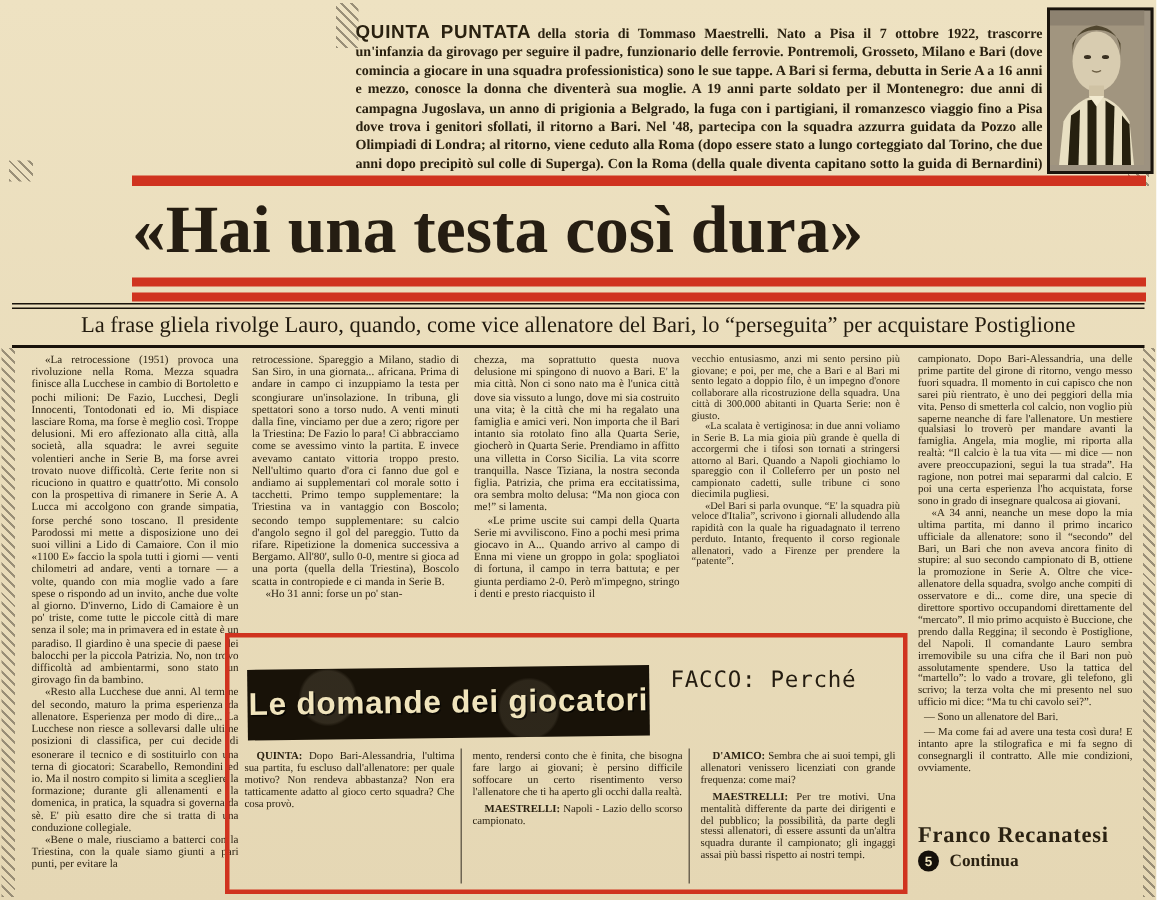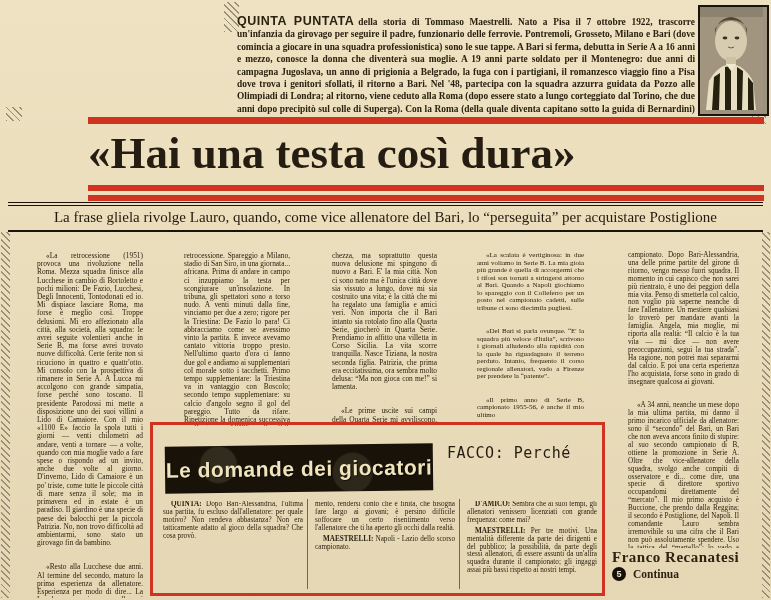--- a/index.html
+++ b/index.html
@@ -30,21 +30,21 @@
   
   .rule-red{position:absolute;left:88px;width:676px;background:#d0331f;}
   .headline{position:absolute;left:88px;top:125px;width:676px;text-align:left;
         font-weight:bold;font-size:45px;line-height:56px;color:#251d12;}
   .subhead{position:absolute;left:8px;top:202px;width:755px;
         border-top:4px double #19130b;border-bottom:2px solid #19130b;
         padding:3px 0 4px;text-align:center;font-size:15px;color:#221a0e;}
 
   
   .col{position:absolute;top:236px;text-align:justify;font-size:7.4px;line-height:8.2px;color:#2b2212;overflow:hidden;}
-  .col p{margin:16px;text-indent:9px;}
+  .col p{margin:0;text-indent:9px;}
   .col p.cont{text-indent:0;}
   .col p.dlg{text-indent:4px;margin-top:2px;}
   #col1{left:21px;width:138px;height:362px;}
   #col2{left:168px;width:138px;height:190px;}
   #col3{left:316px;width:137px;height:188px;}
   #col4{left:461px;width:139px;height:190px;font-size:7px;line-height:7.5px;}
   #col5{left:612px;width:143px;height:362px;overflow:visible;}
   #col5 .col-text{height:312px;overflow:hidden;font-size:7.2px;line-height:7.9px;}
   .byline{margin-top:5px;font-weight:bold;font-size:15px;letter-spacing:.5px;}
   .continua{margin-top:6px;display:flex;align-items:center;gap:7px;font-weight:bold;font-size:11.5px;}
@@ -122,23 +122,23 @@
   </div>
   <div class="col" id="col2">
     <p class="cont">retrocessione. Spareggio a Milano, stadio di San Siro, in una giornata... africana. Prima di andare in campo ci inzuppiamo la testa per scongiurare un'insolazione. In tribuna, gli spettatori sono a torso nudo. A venti minuti dalla fine, vinciamo per due a zero; rigore per la Triestina: De Fazio lo para! Ci abbracciamo come se avessimo vinto la partita. E invece avevamo cantato vittoria troppo presto. Nell'ultimo quarto d'ora ci fanno due gol e andiamo ai supplementari col morale sotto i tacchetti. Primo tempo supplementare: la Triestina va in vantaggio con Boscolo; secondo tempo supplementare: su calcio d'angolo segno il gol del pareggio. Tutto da rifare. Ripetizione la domenica successiva a Bergamo. All'80', sullo 0-0, mentre si gioca ad una porta (quella della Triestina), Boscolo scatta in contropiede e ci manda in Serie B.</p>
     <p>«Ho 31 anni: forse un po' stan-</p>
   </div>
   <div class="col" id="col3">
     <p class="cont">chezza, ma soprattutto questa nuova delusione mi spingono di nuovo a Bari. E' la mia città. Non ci sono nato ma è l'unica città dove sia vissuto a lungo, dove mi sia costruito una vita; è la città che mi ha regalato una famiglia e amici veri. Non importa che il Bari intanto sia rotolato fino alla Quarta Serie, giocherò in Quarta Serie. Prendiamo in affitto una villetta in Corso Sicilia. La vita scorre tranquilla. Nasce Tiziana, la nostra seconda figlia. Patrizia, che prima era eccitatissima, ora sembra molto delusa: “Ma non gioca con me!” si lamenta.</p>
     <p>«Le prime uscite sui campi della Quarta Serie mi avviliscono. Fino a pochi mesi prima giocavo in A... Quando arrivo al campo di Enna mi viene un groppo in gola: spogliatoi di fortuna, il campo in terra battuta; e per giunta perdiamo 2-0. Però m'impegno, stringo i denti e presto riacquisto il</p>
   </div>
   <div class="col" id="col4">
+    <p class="cont">vecchio entusiasmo, anzi mi sento persino più giovane; e poi, per me, che a Bari e al Bari mi sento legato a doppio filo, è un impegno d'onore collaborare alla ricostruzione della squadra. Una città di 300.000 abitanti in Quarta Serie: non è giusto.</p>
     <p>«La scalata è vertiginosa: in due anni voliamo in Serie B. La mia gioia più grande è quella di accorgermi che i tifosi son tornati a stringersi attorno al Bari. Quando a Napoli giochiamo lo spareggio con il Colleferro per un posto nel campionato cadetti, sulle tribune ci sono diecimila pugliesi.</p>
     <p>«Del Bari si parla ovunque. “E' la squadra più veloce d'Italia”, scrivono i giornali alludendo alla rapidità con la quale ha riguadagnato il terreno perduto. Intanto, frequento il corso regionale allenatori, vado a Firenze per prendere la “patente”.</p>
-    <p>«Il primo anno di Serie B, campionato 1955-56, è anche il mio ultimo</p>
   </div>
   <div class="col" id="col5">
     <div class="col-text">
       <p class="cont">campionato. Dopo Bari-Alessandria, una delle prime partite del girone di ritorno, vengo messo fuori squadra. Il momento in cui capisco che non sarei più rientrato, è uno dei peggiori della mia vita. Penso di smetterla col calcio, non voglio più saperne neanche di fare l'allenatore. Un mestiere qualsiasi lo troverò per mandare avanti la famiglia. Angela, mia moglie, mi riporta alla realtà: “Il calcio è la tua vita — mi dice — non avere preoccupazioni, segui la tua strada”. Ha ragione, non potrei mai separarmi dal calcio. E poi una certa esperienza l'ho acquistata, forse sono in grado di insegnare qualcosa ai giovani.</p>
       <p>«A 34 anni, neanche un mese dopo la mia ultima partita, mi danno il primo incarico ufficiale da allenatore: sono il “secondo” del Bari, un Bari che non aveva ancora finito di stupire: al suo secondo campionato di B, ottiene la promozione in Serie A. Oltre che vice-allenatore della squadra, svolgo anche compiti di osservatore e di... come dire, una specie di direttore sportivo occupandomi direttamente del “mercato”. Il mio primo acquisto è Buccione, che prendo dalla Reggina; il secondo è Postiglione, del Napoli. Il comandante Lauro sembra irremovibile su una cifra che il Bari non può assolutamente spendere. Uso la tattica del “martello”: lo vado a trovare, gli telefono, gli scrivo; la terza volta che mi presento nel suo ufficio mi dice: “Ma tu chi cavolo sei?”.</p>
       <p class="dlg">— Sono un allenatore del Bari.</p>
       <p class="dlg">— Ma come fai ad avere una testa così dura! E intanto apre la stilografica e mi fa segno di consegnargli il contratto. Alle mie condizioni, ovviamente.</p>
     </div>
     <div class="byline">Franco Recanatesi</div>
     <div class="continua">
@@ -149,21 +149,21 @@
 
   <div class="qa-box">
     <div class="qa-plate">
       <span>Le domande dei giocatori</span>
     </div>
     <div class="qa-heading">
       <div>FACCO: Perché</div>
     </div>
 
     <div class="qa-col" id="qacolA" style="left:10px;">
-      <p><span class="spk">QUINTA:</span> <span>Dopo Bari-Alessandria, l'ultima sua partita, fu escluso dall'allenatore: per quale motivo? Non rendeva abbastanza? Non era tatticamente adatto al gioco della squadra? Che cosa provò.</span></p>
+      <p><span class="spk">QUINTA:</span> <span>Dopo Bari-Alessandria, l'ultima sua partita, fu escluso dall'allenatore: per quale motivo? Non rendeva abbastanza? Non era tatticamente adatto al gioco certo squadra? Che cosa provò.</span></p>
     </div>
     <div class="qa-divider" style="left:154px;"></div>
     <div class="qa-col" id="qacolB" style="left:162px;">
       <p class="cont"><span>mento, rendersi conto che è finita, che bisogna fare largo ai giovani; è persino difficile soffocare un certo risentimento verso l'allenatore che ti ha aperto gli occhi dalla realtà.</span></p>
       <p><span class="spk">MAESTRELLI:</span> <span>Napoli - Lazio dello scorso campionato.</span></p>
     </div>
     <div class="qa-divider" style="left:306px;"></div>
     <div class="qa-col" id="qacolC" style="left:314px;width:130px;">
       <p><span class="spk">D'AMICO:</span> <span>Sembra che ai suoi tempi, gli allenatori venissero licenziati con grande frequenza: come mai?</span></p>
       <p><span class="spk">MAESTRELLI:</span> <span>Per tre motivi. Una mentalità differente da parte dei dirigenti e del pubblico; la possibilità, da parte degli stessi allenatori, di essere assunti da un'altra squadra durante il campionato; gli ingaggi assai più bassi rispetto ai nostri tempi.</span></p>

